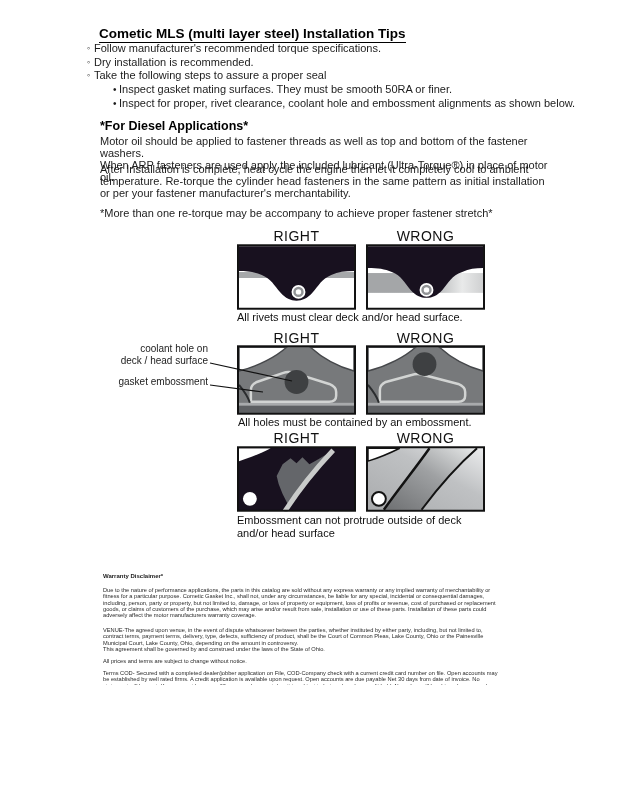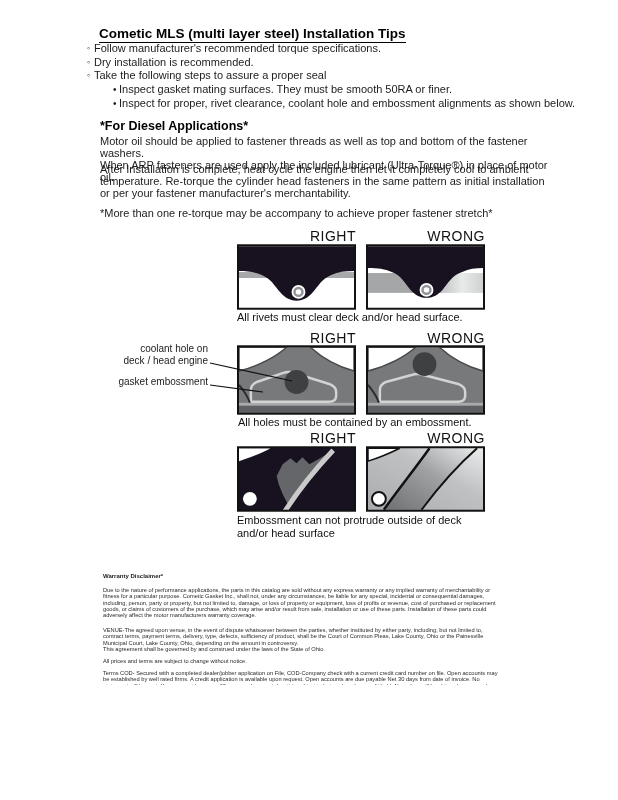--- a/index.html
+++ b/index.html
@@ -7,21 +7,21 @@
         font-family:"Liberation Sans",sans-serif;color:#1c1c1c;}
   .abs{position:absolute;}
   .title{font-size:13.5px;font-weight:bold;color:#000;border-bottom:1.5px solid #000;
          padding-bottom:1px;white-space:nowrap;}
   .blist{font-size:11px;line-height:13.5px;}
   .bline{white-space:nowrap;}
   .mk{display:inline-block;width:7px;font-size:9px;vertical-align:top;line-height:13.5px;}
   .mk2{display:inline-block;width:6px;font-size:10px;vertical-align:top;line-height:13.5px;}
   .h2{font-size:12.5px;font-weight:bold;color:#000;white-space:nowrap;}
   .para{font-size:11px;line-height:12px;white-space:pre-line;}
-  .dglabel{font-size:14px;letter-spacing:.5px;color:#111;text-align:right;width:119px;}
+  .dglabel{font-size:14px;letter-spacing:.5px;color:#111;text-align:center;width:119px;}
   .caption{font-size:11px;color:#111;white-space:pre-line;line-height:13px;}
   .callout{font-size:10px;line-height:11.5px;text-align:right;white-space:pre-line;width:110px;}
   .warr{font-size:5.7px;line-height:6.35px;white-space:pre-line;width:430px;color:#2a2a2a;}
   .warrtitle{font-size:6px;font-weight:bold;color:#1a1a1a;}
   .pcode{font-size:16px;color:#2e2a28;}
   svg{display:block;}
 </style>
 </head>
 <body>
 
@@ -75,21 +75,21 @@
     <circle cx="61" cy="46" r="4" fill="#ffffff" stroke="#919396" stroke-width="2.5"></circle>
     <rect x="1" y="1" width="118" height="64" fill="none" stroke="#111111" stroke-width="2"></rect>
   </svg>
 
   <div class="abs caption" style="left:237px;top:311px;">All rivets must clear deck and/or head surface.</div>
 
   <div class="abs dglabel" style="left:237px;top:330px;">RIGHT</div>
   <div class="abs dglabel" style="left:366px;top:330px;">WRONG</div>
 
   <div class="abs callout" style="left:98px;top:343px;">coolant hole on
-deck / head engine</div>
+deck / head surface</div>
   <div class="abs callout" style="left:98px;top:376px;">gasket embossment</div>
 
   <svg class="abs" style="left:237px;top:345px;" width="119" height="70" viewBox="0 0 120 70">
     <rect x="1" y="1" width="118" height="68" fill="#77797b"></rect>
     <path d="M2,2 L50,2 C40,11 22,21 2,26 Z" fill="#ffffff" stroke="#45474a" stroke-width="1.5"></path>
     <path d="M118,2 L74,2 C84,11 100,21 118,26 Z" fill="#ffffff" stroke="#45474a" stroke-width="1.5"></path>
     <rect x="2" y="58" width="116" height="3" fill="#a8aaac"></rect>
     <rect x="2" y="61" width="116" height="7" fill="#5e6063"></rect>
     <path d="M14,57 L14,45 Q14,40 20,37 L46,28 Q52,26 58,28 L93,39 Q100,42 100,47 L100,51 Q100,57 93,57 Z" fill="none" stroke="#d2d4d3" stroke-width="2.5" stroke-linejoin="round"></path>
     <path d="M2,40 C7,46 11,52 13,58" fill="none" stroke="#2b2d2f" stroke-width="2"></path>

